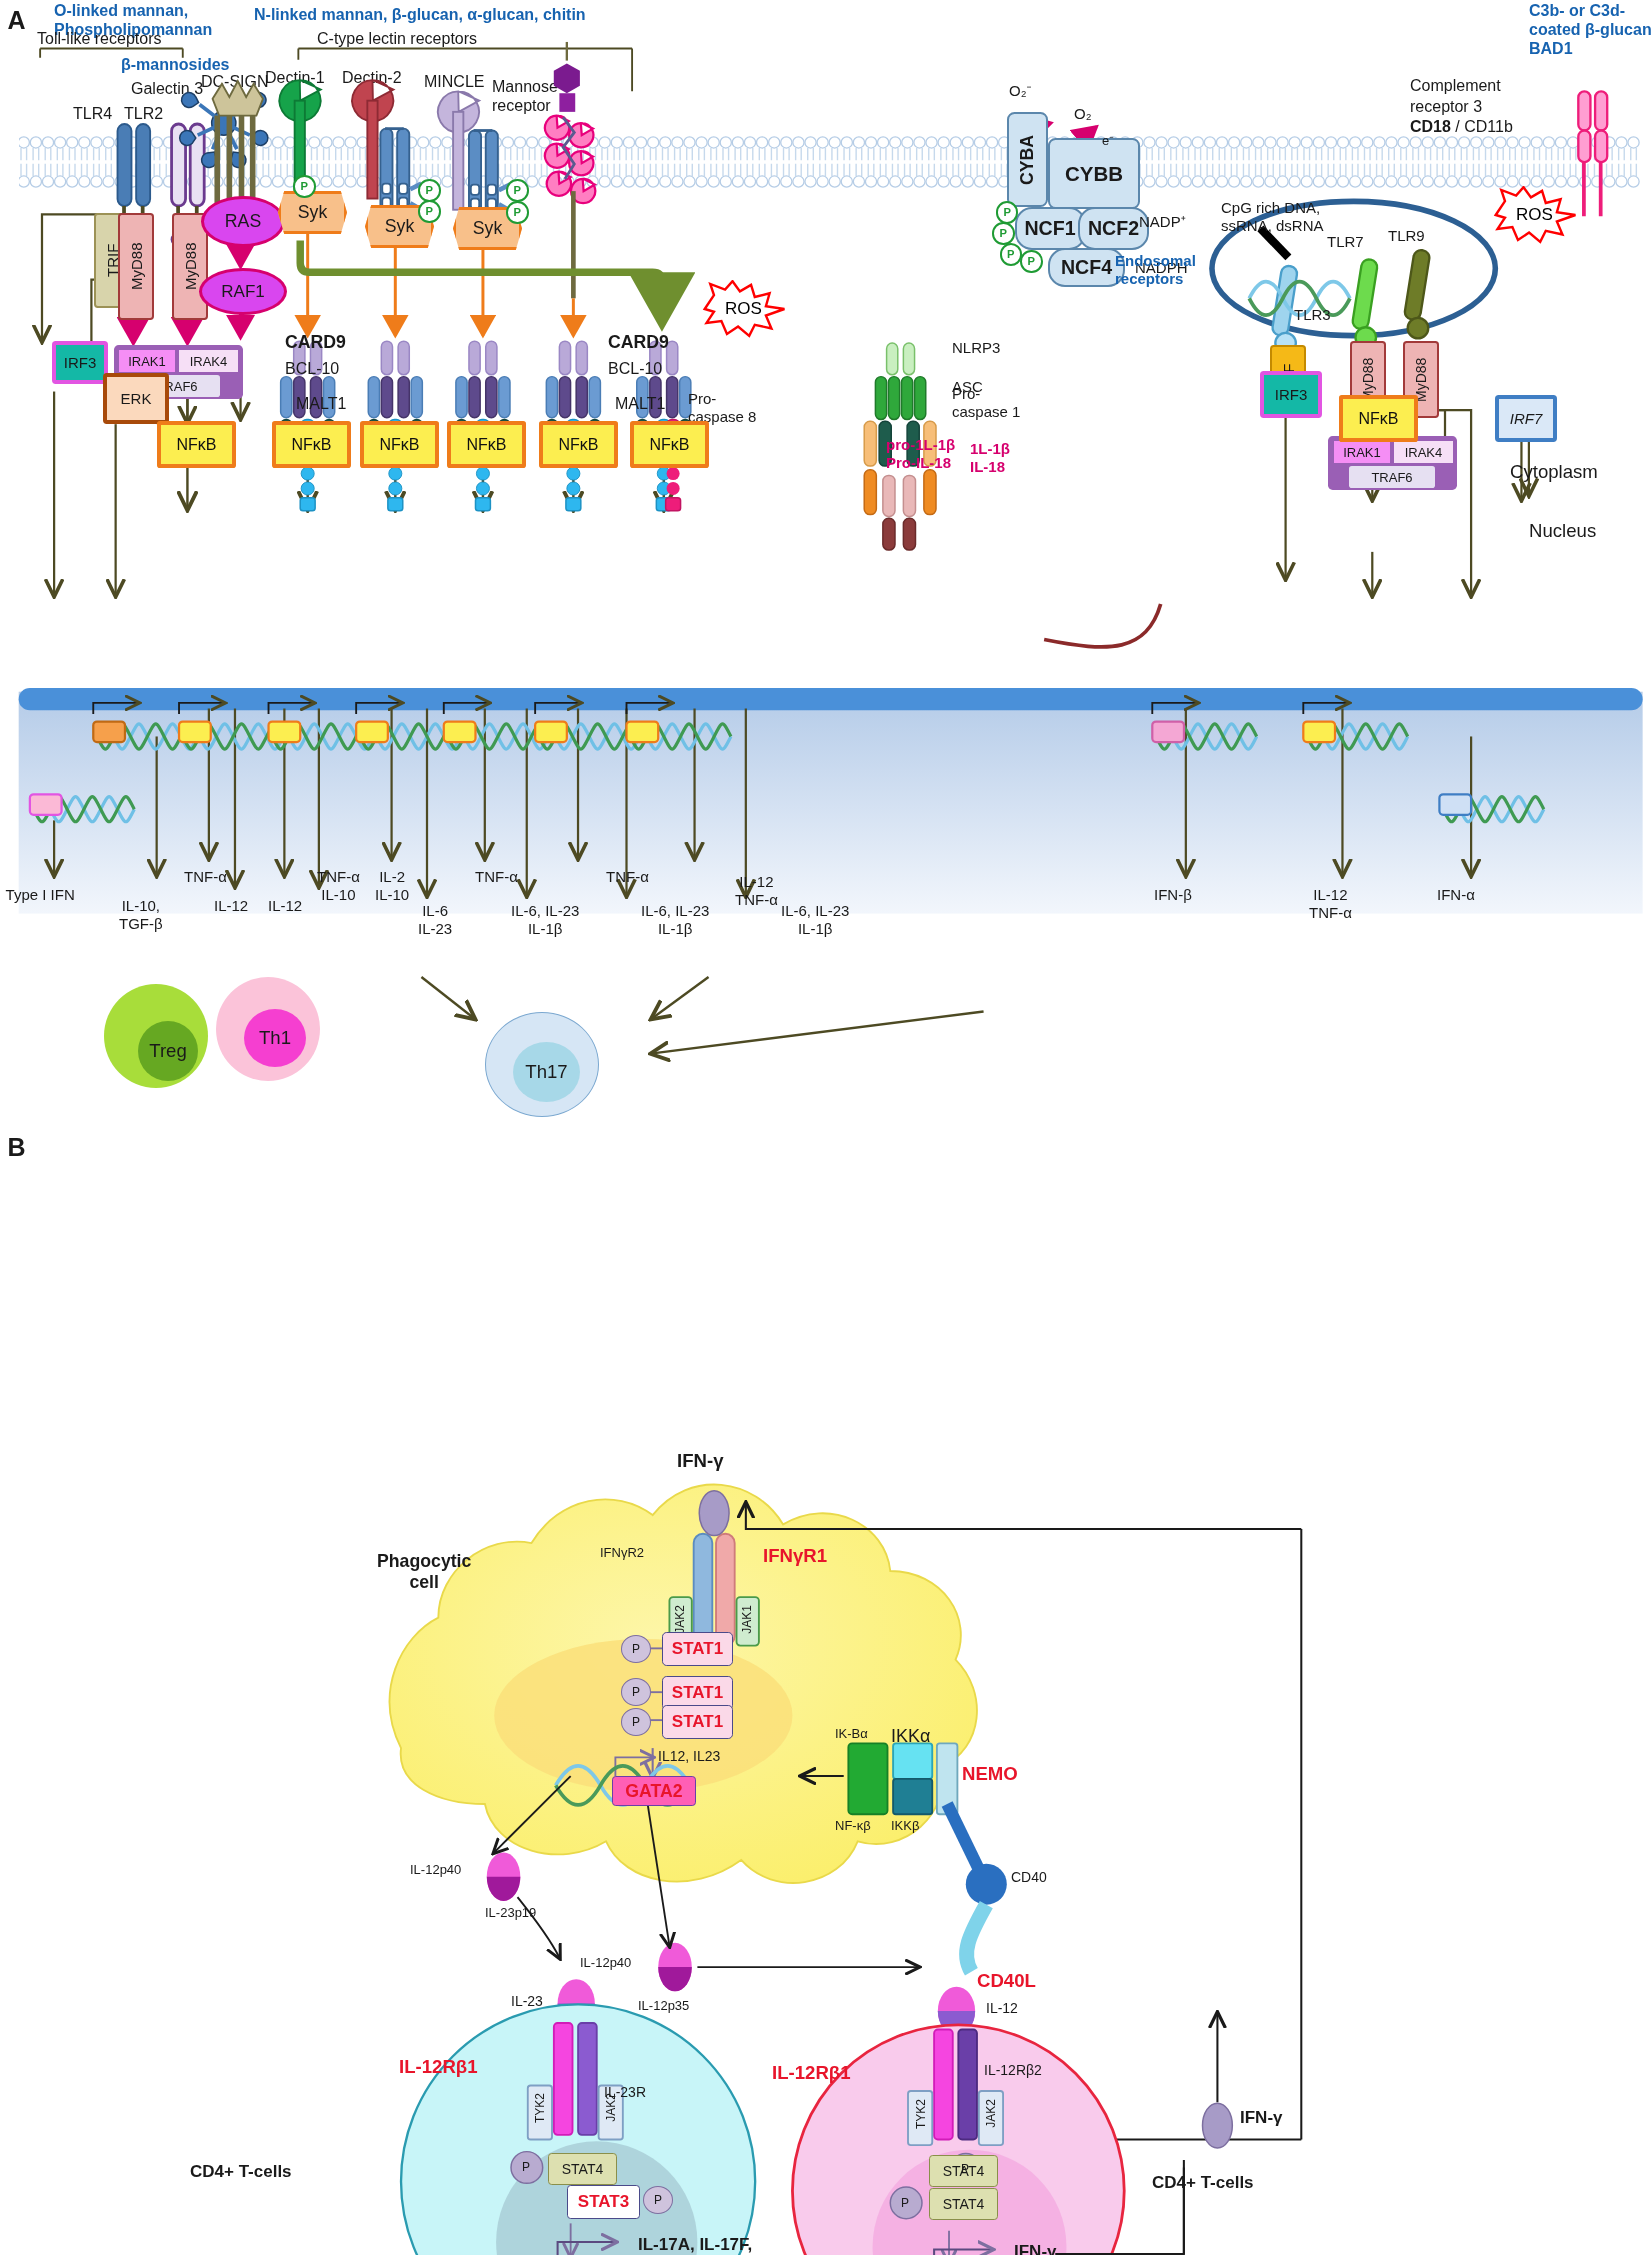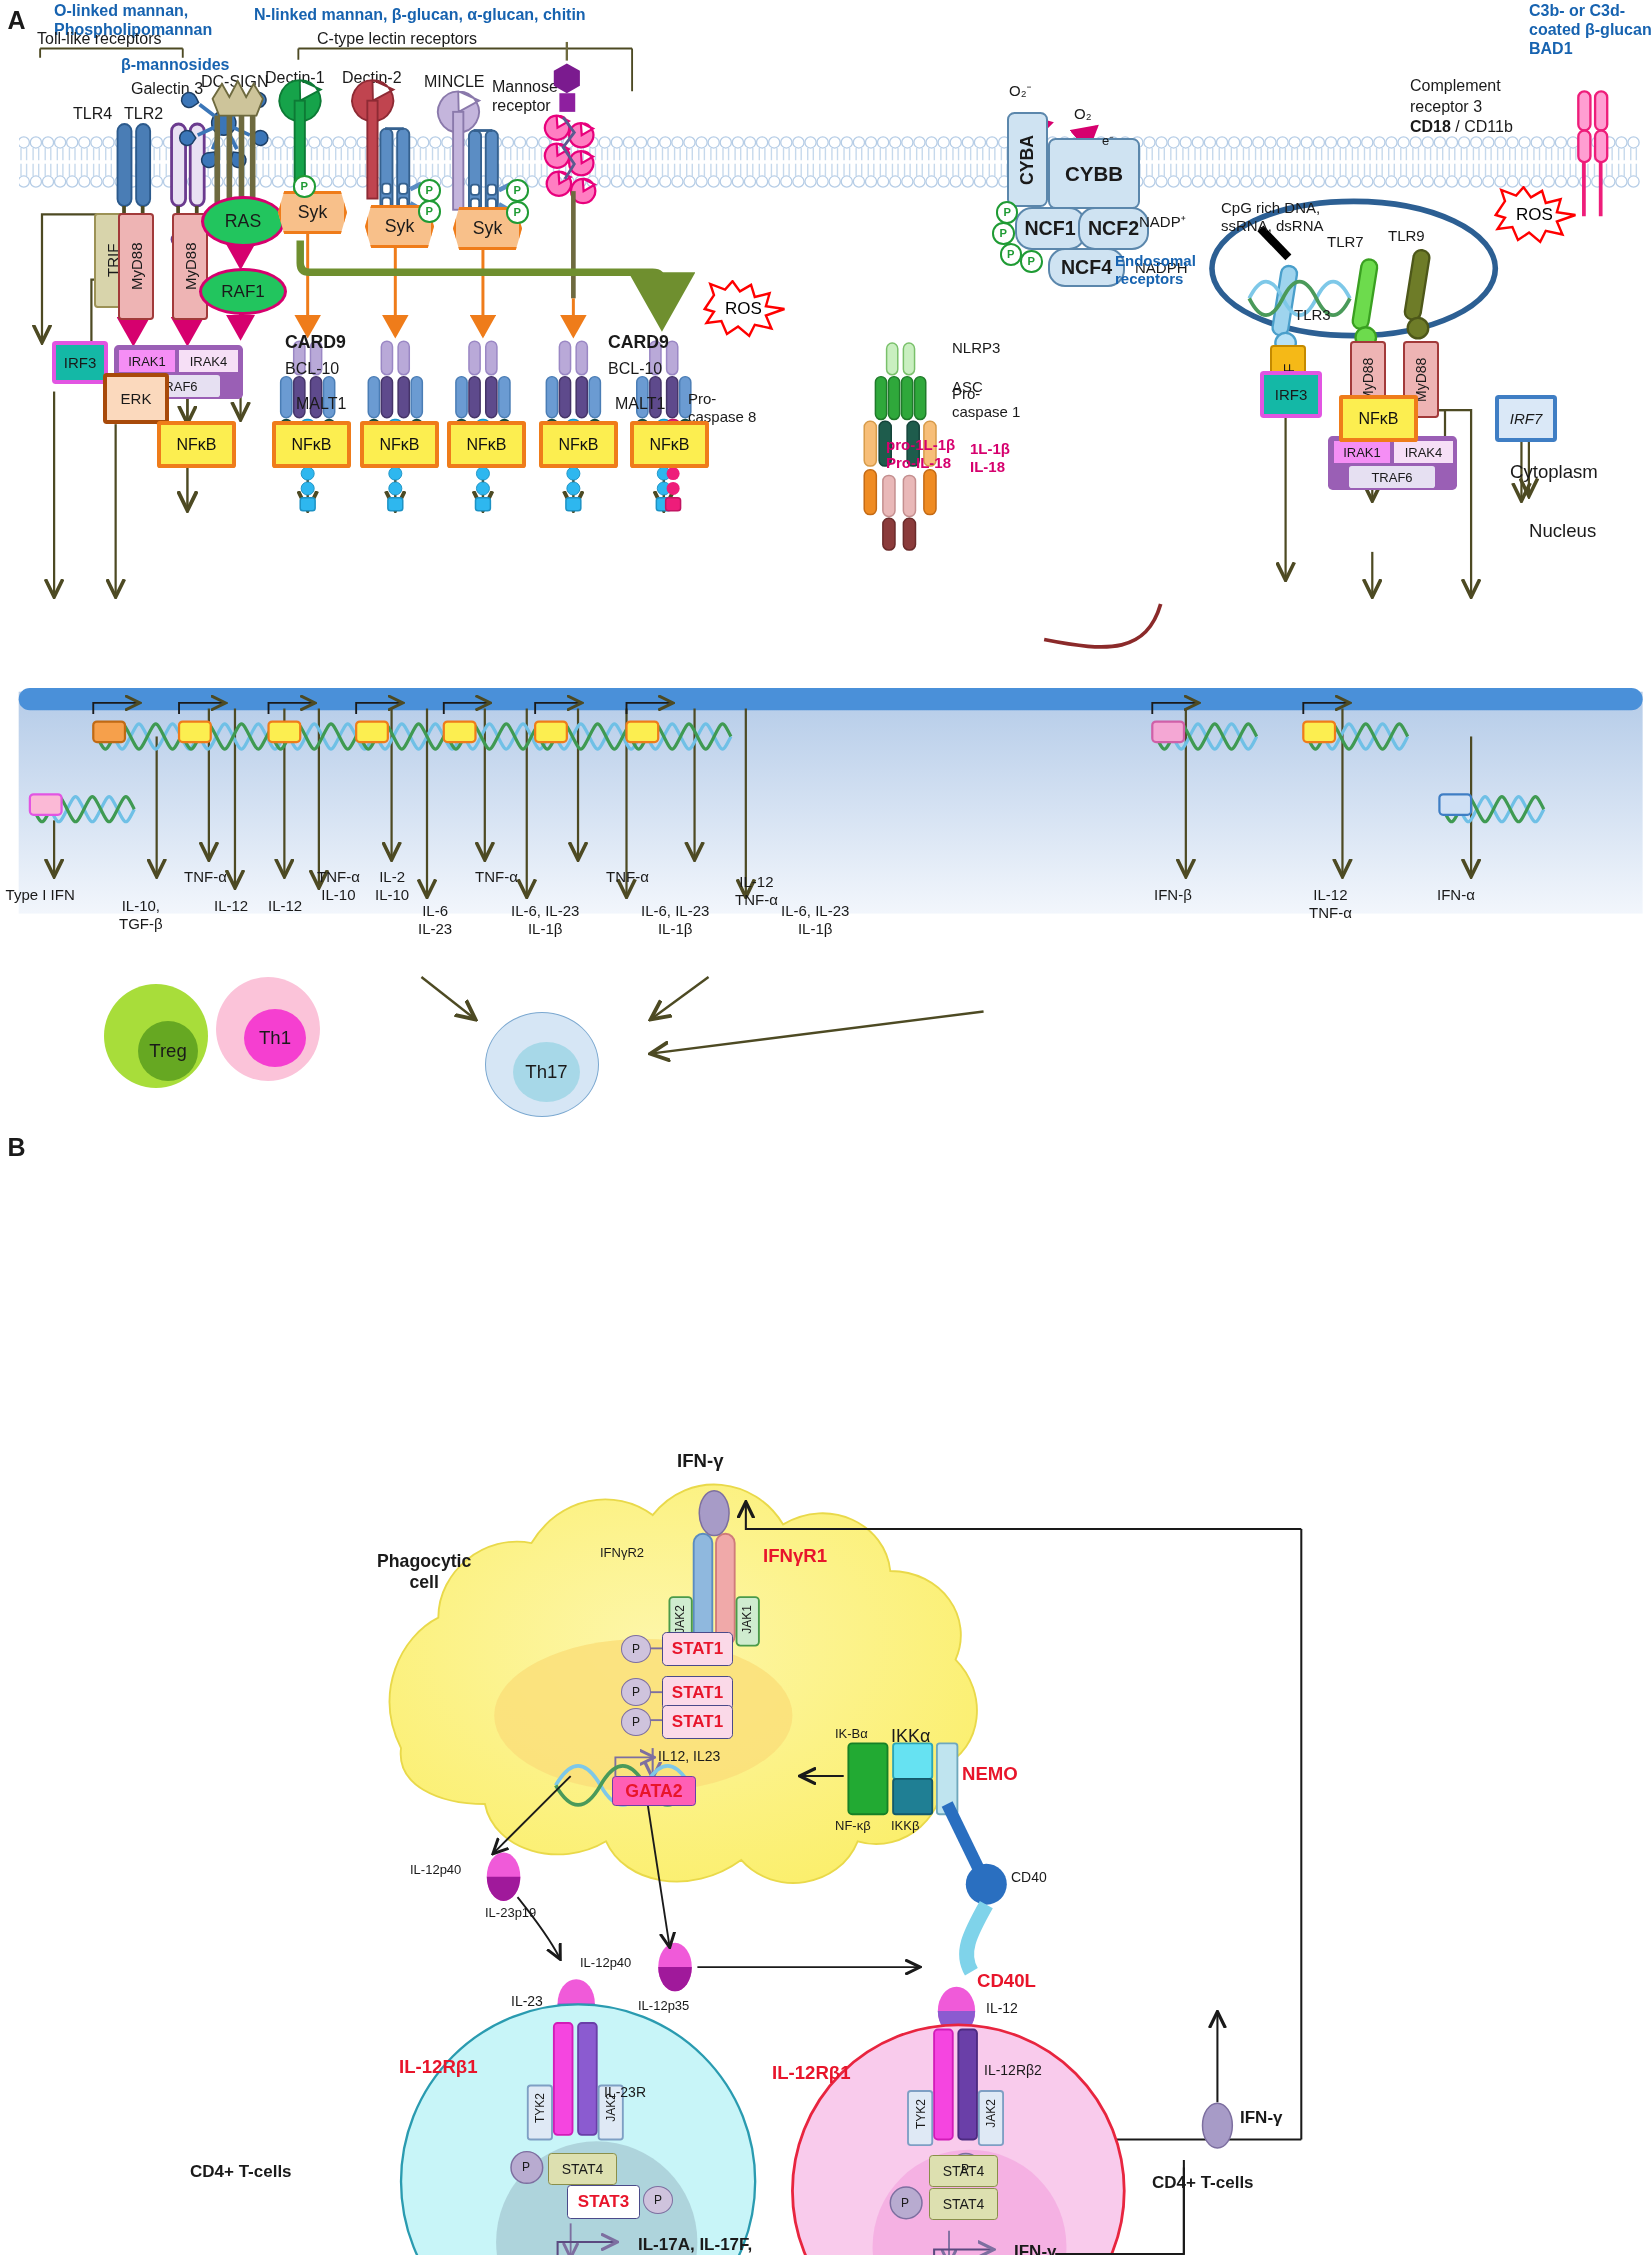--- a/index.html
+++ b/index.html
@@ -19,21 +19,21 @@
         display:flex;align-items:center;justify-content:center;font-size:16px;color:#111;}
   .box{position:absolute;display:flex;align-items:center;justify-content:center;border-radius:3.7px;font-size:15px;}
   .irf3{background:#14b8a6;border:4.7px solid #e255e2;}
   .erk{background:#fbd9bd;border:4.7px solid #a84a0a;}
   .irf7{background:#dae8f7;border:4.7px solid #3f7ec4;font-style:italic;}
   .trif-v{background:#d8d4ab;border:2.8px solid #9c9256;}
   .myd88-v{background:#eeb4b4;border:2.8px solid #a23a3a;}
   .vert{writing-mode:vertical-rl;transform:rotate(180deg);}
 
   .ellipse{position:absolute;border-radius:50%;display:flex;align-items:center;justify-content:center;}
-  .ras{background:#22c55e;border:3.7px solid #d6006e;font-size:17.7px;text-align:right;}
+  .ras{background:#d946ef;border:3.7px solid #d6006e;font-size:17.7px;text-align:right;}
 
   .syk{position:absolute;background:#f8c08a;border:3.7px solid #ef7c1a;font-size:17.7px;
        display:flex;align-items:center;justify-content:center;
        clip-path:polygon(9% 0,91% 0,100% 50%,91% 100%,9% 100%,0 50%);}
   .pcirc{position:absolute;width:18.6px;height:18.6px;border-radius:50%;border:2.3px solid #1f9b34;background:#fff;
          color:#1f9b34;font-size:11.2px;font-weight:bold;display:flex;align-items:center;justify-content:center;}
 
   .irakbox{position:absolute;background:#9a5fb5;border-radius:4.7px;}
   .irak1{position:absolute;background:#f58ef5;font-size:13px;display:flex;align-items:center;justify-content:center;}
   .irak4{position:absolute;background:#f6dff6;font-size:13px;display:flex;align-items:center;justify-content:center;}

